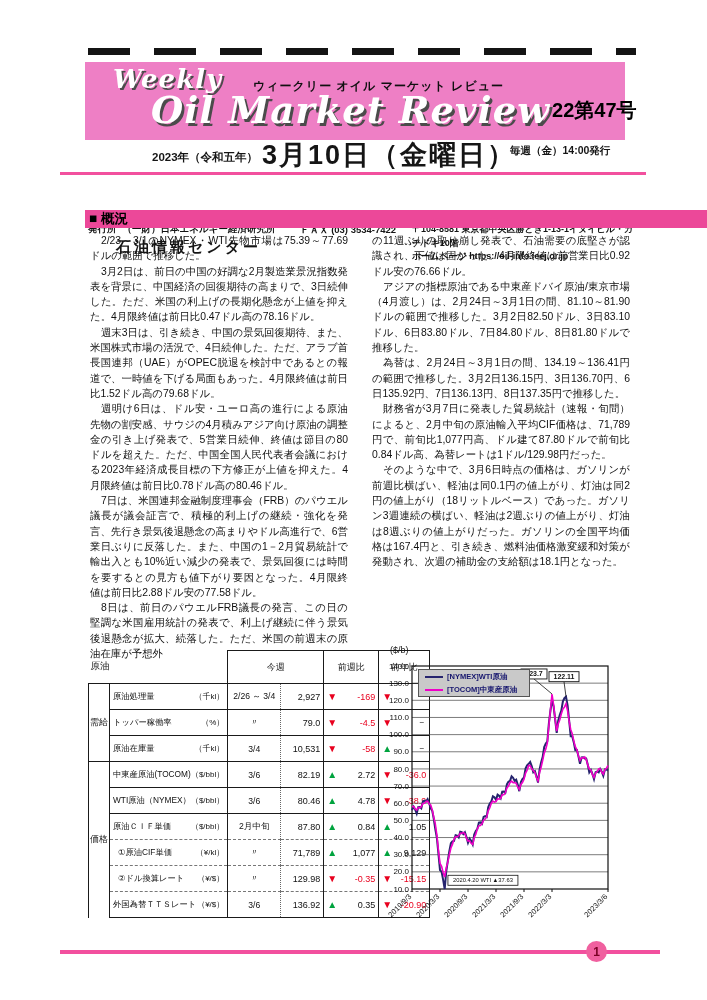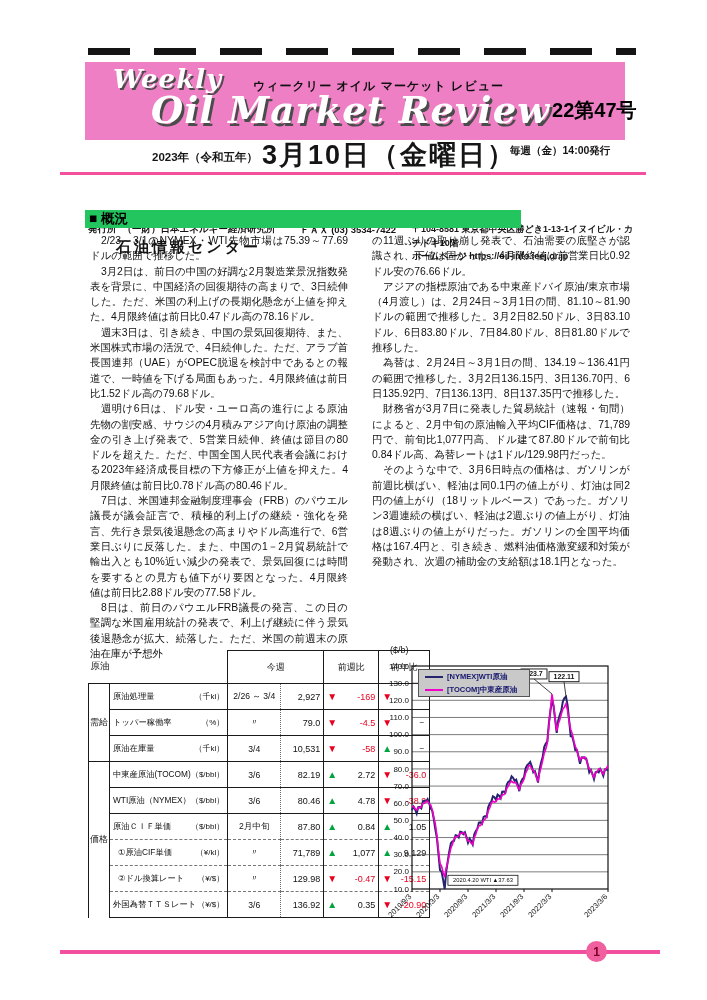--- a/index.html
+++ b/index.html
@@ -33,21 +33,21 @@
 
   
   #pub{top:179px;left:88px;width:552px;display:flex;margin-top:44px;}
   #pub .pl{width:212px;}
   #pub .plrow{display:flex;gap:6px;font-size:9.5px;font-weight:bold;}
   #pub .org2{font-size:15px;font-weight:bold;letter-spacing:3px;margin:2px 0 0 28px;}
   #pub .pm{width:112px;font-size:9.5px;font-weight:bold;line-height:1.45;}
   #pub .pr{flex:1;font-size:9px;font-weight:bold;line-height:1.5;}
 
   
-  #secbar{top:210px;left:85px;width:436px;height:18px;background:#22c55e;}
+  #secbar{top:210px;left:85px;width:623px;height:18px;background:#ec4899;}
   #sectitle{margin-left:4px;font-size:13.5px;font-weight:bold;line-height:18px;color:#000;}
 
   
   #cols{top:233px;left:90px;width:540px;display:flex;gap:24px;}
   .col{width:266px;font-size:10.4px;line-height:1.47;text-align:justify;color:#101010;}
   .col p{margin:0;text-indent:1.05em;}
   .col p.noind{text-indent:0;}
 
   
   #crude-table{top:650px;left:88px;}
@@ -319,21 +319,21 @@
             <span class="ncc">
               <span class="nm ind">②ドル換算レート</span>
               <span class="un">（¥/$）</span>
             </span>
           </td>
       <td class="period">〃</td>
       <td class="val">129.98</td>
       <td class="delta">
             <span class="dcc">
               <span class="arrow down">▼</span>
-              <span class="num-delta neg">-0.47</span>
+              <span class="num-delta neg">-0.35</span>
             </span>
           </td>
       <td class="delta2">
             <span class="dcc">
               <span class="arrow down">▼</span>
               <span class="num-delta neg">-15.15</span>
             </span>
           </td>
     </tr>
     <tr class="dash last">

